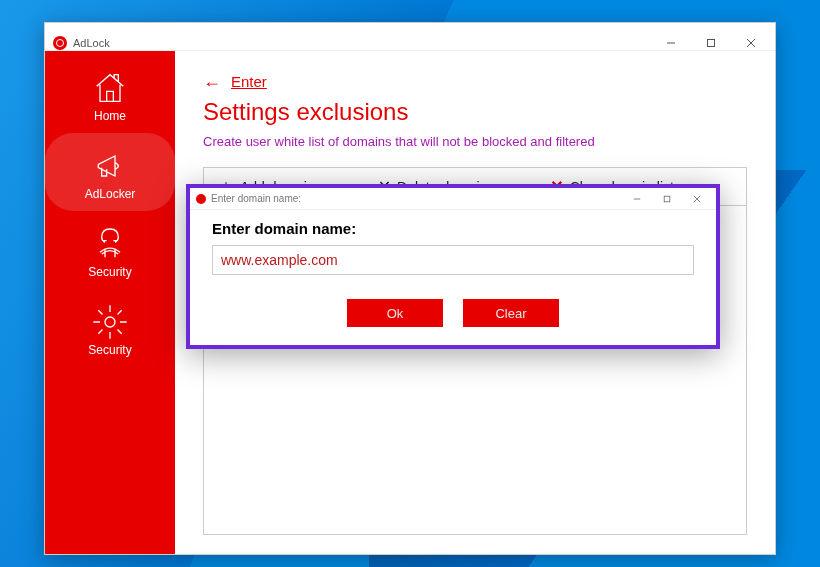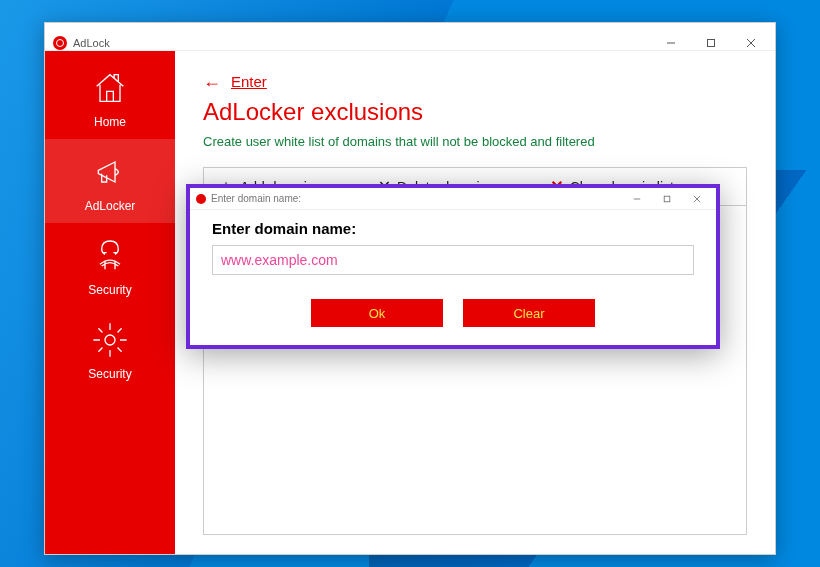--- a/index.html
+++ b/index.html
@@ -12,51 +12,51 @@
     .titlebar { height: 28px; display: flex; align-items: center; padding: 12px 4px 0 8px; background: #fff; border-bottom: 1px solid #eee; }
     .tb-icon { width: 14px; height: 14px; border-radius: 50%; background: #e60000; margin-right: 6px; position: relative; }
     .tb-icon::after { content: ""; position: absolute; inset: 3px; border: 1.5px solid #fff; border-radius: 50%; }
     .tb-title { font-size: 11px; color: #555; flex: 1; }
     .tb-controls { display: flex; }
     .tb-btn { width: 40px; height: 28px; display: flex; align-items: center; justify-content: center; color: #555; font-size: 11px; }
     .tb-btn svg { width: 10px; height: 10px; }
 
     .app-body { display: flex; height: calc(100% - 28px); }
     .sidebar { width: 130px; background: #e60000; display: flex; flex-direction: column; padding-top: 4px; }
-    .side-item { display: flex; flex-direction: column; align-items: center; justify-content: center; padding: 12px 4px 10px; color: #fff; font-size: 12px; gap: 6px; }
-    .side-item.active { background: rgba(255,255,255,0.15); }
+    .side-item { display: flex; flex-direction: column; align-items: center; justify-content: center; padding: 12px 4px 10px; color: #fff; font-size: 12px; }
+    .side-item.active { background: rgba(255,255,255,0.15); border-radius: 28px; }
     .side-item.disabled { opacity: 0.45; }
     .side-icon { width: 42px; height: 42px; display: flex; align-items: center; justify-content: center; }
     .side-icon svg { width: 40px; height: 40px; stroke: #fff; fill: none; stroke-width: 1.6; }
     .side-label { font-size: 12px; }
 
     .content { flex: 1; padding: 20px 28px; position: relative; }
     .back-row { display: flex; align-items: center; gap: 10px; margin-bottom: 6px; }
     .back-arrow { color: #e60000; font-size: 18px; }
     .back-text { color: #e60000; font-size: 15px; text-decoration: underline; }
     .page-title { color: #e60000; font-size: 24px; font-weight: 400; margin-bottom: 8px; }
-    .page-desc { font-size: 13px; color: #15803d; margin-bottom: 18px; }
+    .page-desc { font-size: 13px; color: #a21caf; margin-bottom: 18px; }
     .toolbar { display: flex; gap: 24px; padding: 8px 14px; border: 1px solid #ccc; border-bottom: none; }
     .tool-btn { display: flex; align-items: center; gap: 6px; font-size: 14px; color: #222; }
     .tool-icon { font-size: 16px; font-weight: 300; }
     .tool-icon.red { color: #e60000; font-weight: 700; }
     .listbox { border: 1px solid #ccc; height: 330px; background: #fff; }
 
     .dialog { position: absolute; left: 186px; top: 184px; width: 534px; height: 165px; background: #fff; border: 4px solid #6d28d9; box-shadow: 0 6px 30px rgba(0,0,0,0.35); }
     .dlg-titlebar { height: 22px; display: flex; align-items: center; padding: 0 4px 0 6px; border-bottom: 1px solid #eee; }
     .dlg-tb-icon { width: 10px; height: 10px; border-radius: 50%; background: #e60000; margin-right: 5px; }
     .dlg-tb-title { font-size: 10px; color: #777; flex: 1; }
     .dlg-tb-controls { display: flex; }
     .dlg-tb-btn { width: 30px; height: 22px; display: flex; align-items: center; justify-content: center; color: #666; }
     .dlg-tb-btn svg { width: 8px; height: 8px; }
     .dlg-body { padding: 10px 22px; }
     .dlg-label { font-size: 15px; font-weight: 600; color: #000; margin-bottom: 8px; }
-    .dlg-input { width: 100%; height: 30px; border: 1px solid #ccc; padding: 0 8px; font-size: 14px; color: #ec4899; }
+    .dlg-input { width: 100%; height: 30px; border: 1px solid #ccc; padding: 0 8px; font-size: 14px; color: #b91c1c; }
     .dlg-buttons { display: flex; gap: 20px; justify-content: center; margin-top: 24px; }
-    .dlg-btn { width: 132px; height: 28px; background: #e60000; color: #fde047; border: none; font-size: 13px; display: flex; align-items: center; justify-content: center; }
+    .dlg-btn { width: 96px; height: 28px; background: #e60000; color: #e5e5e5; border: none; font-size: 13px; display: flex; align-items: center; justify-content: center; }
   </style>
 </head>
 <body>
 
 <div class="desktop-bg"></div>
 
 <div class="window">
   <div class="titlebar">
     <div class="tb-icon"></div>
     <div class="tb-title">AdLock</div>
@@ -115,21 +115,21 @@
         </div>
         <span class="side-label">Security</span>
       </div>
     </div>
 
     <div class="content">
       <div class="back-row">
         <span class="back-arrow">←</span>
         <span class="back-text">Enter</span>
       </div>
-      <h1 class="page-title">AdLocker exclusions</h1>
+      <h1 class="page-title">Settings exclusions</h1>
       <p class="page-desc">Create user white list of domains that will not be blocked and filtered</p>
       <div class="toolbar">
         <div class="tool-btn">
           <span class="tool-icon">＋</span>
           <span>Add domain name</span>
         </div>
         <div class="tool-btn">
           <span class="tool-icon">✕</span>
           <span>Delete domain name</span>
         </div>

